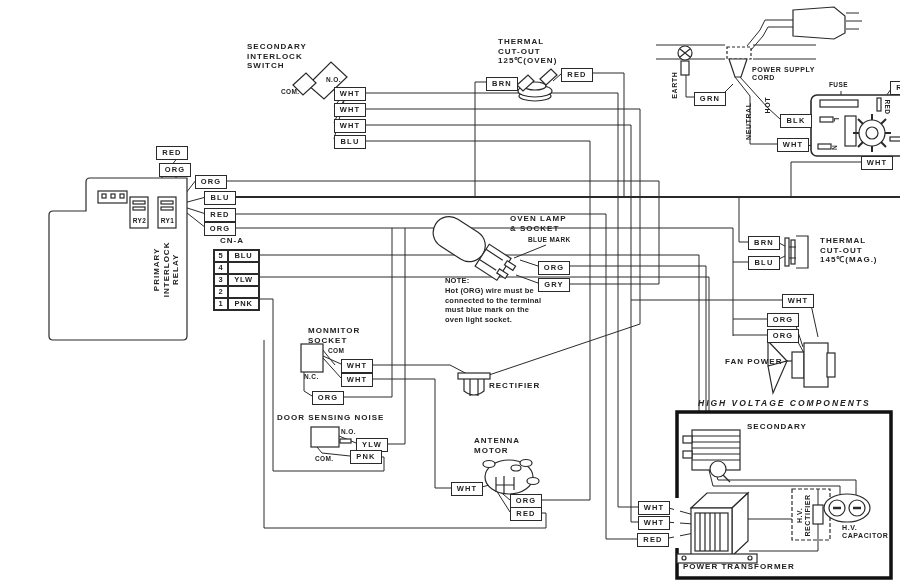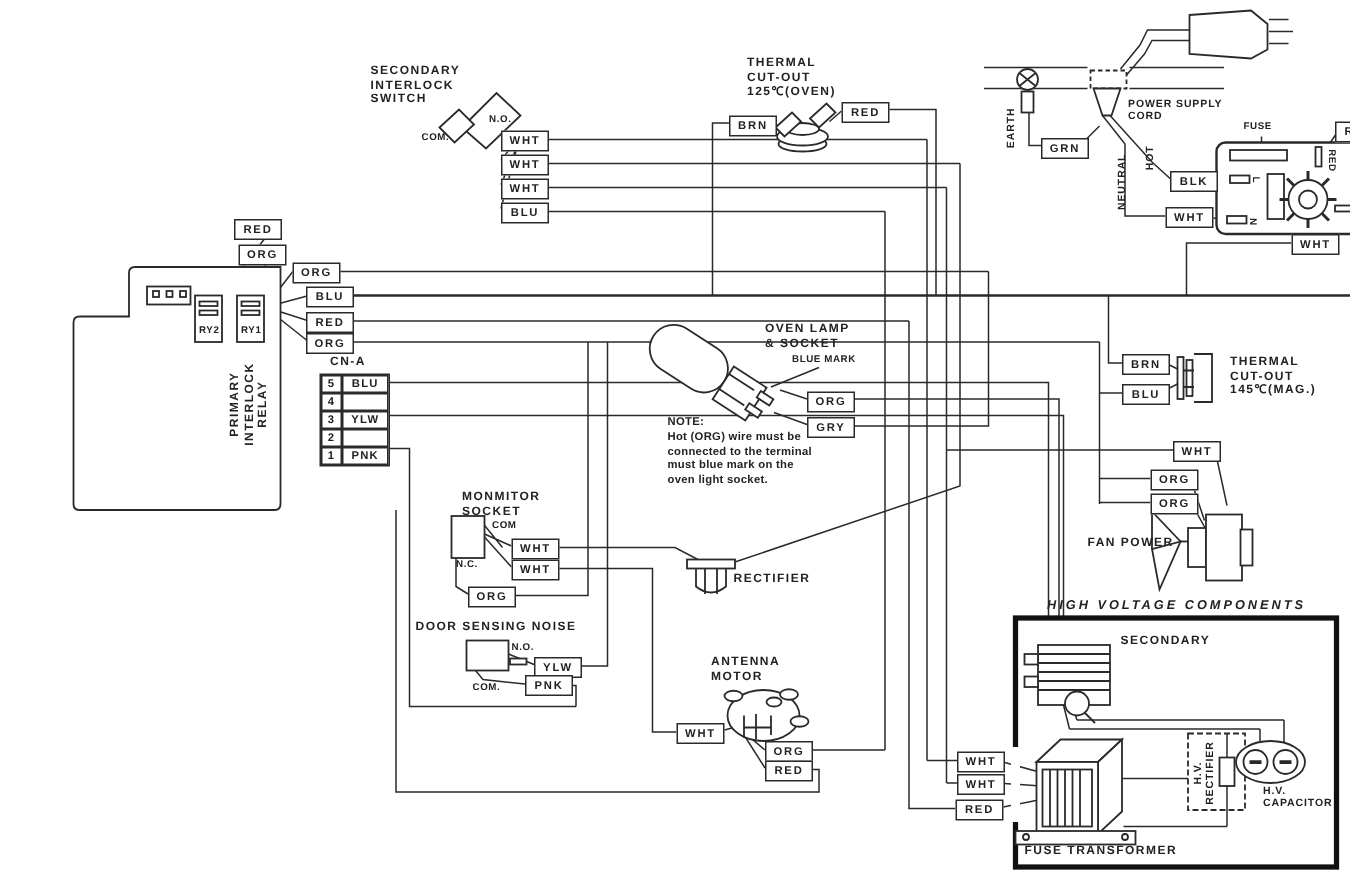--- a/index.html
+++ b/index.html
@@ -262,21 +262,21 @@
 <div class="lbl tiny ctr rotr" style="left:851px;top:129px;width:24px;">WHT</div>
 
 <div class="lbl" style="left:679px;top:357px;">FAN POWER</div>
 
 <div class="lbl" style="left:652px;top:398px;letter-spacing:2px;font-size:8.5px;font-style:italic;">HIGH VOLTAGE COMPONENTS</div>
 <div class="lbl" style="left:701px;top:422px;">SECONDARY</div>
 <div class="lbl sm ctr rotl" style="left:730px;top:507px;width:56px;">H.V.
 RECTIFIER</div>
 <div class="lbl sm" style="left:796px;top:524px;">H.V.
 CAPACITOR</div>
-<div class="lbl" style="left:637px;top:562px;">FUSE TRANSFORMER</div>
+<div class="lbl" style="left:637px;top:562px;">POWER TRANSFORMER</div>
 
 <div class="wb" style="left:288px;top:87px;">WHT</div>
 <div class="wb" style="left:288px;top:103px;">WHT</div>
 <div class="wb" style="left:288px;top:119px;">WHT</div>
 <div class="wb" style="left:288px;top:135px;">BLU</div>
 <div class="wb" style="left:110px;top:146px;">RED</div>
 <div class="wb" style="left:113px;top:163px;">ORG</div>
 <div class="wb" style="left:149px;top:175px;">ORG</div>
 <div class="wb" style="left:158px;top:191px;">BLU</div>
 <div class="wb" style="left:158px;top:208px;">RED</div>

